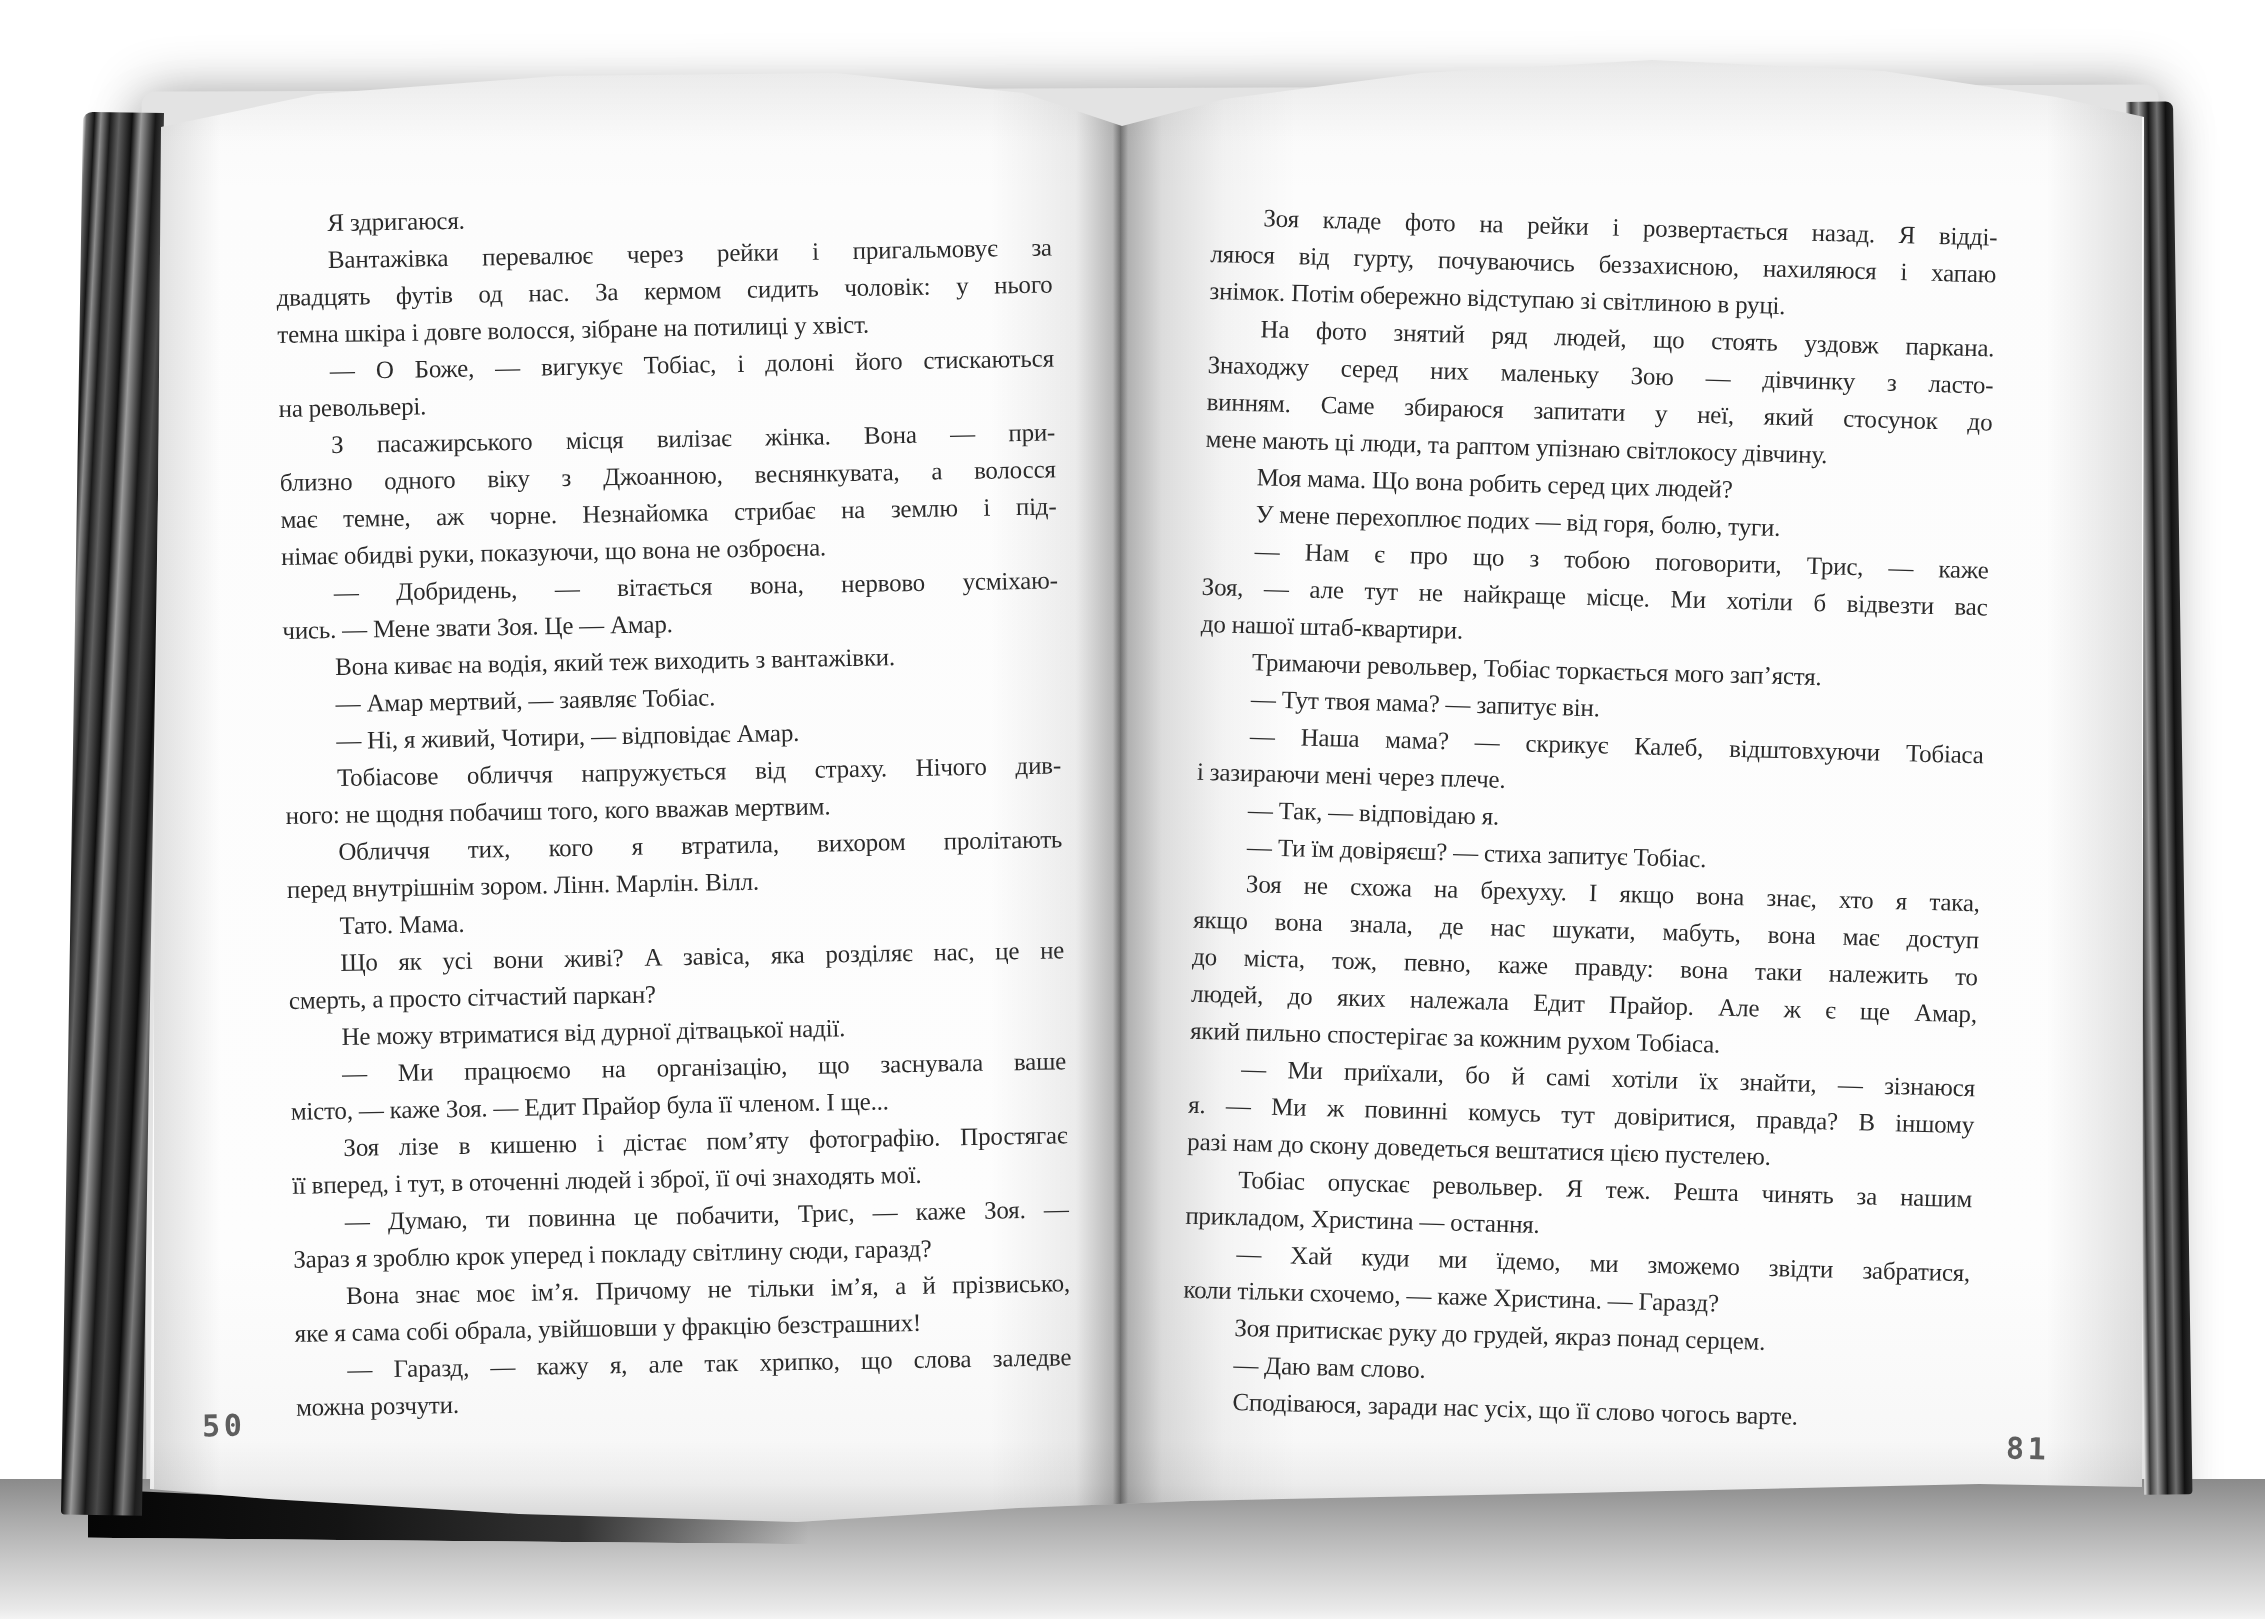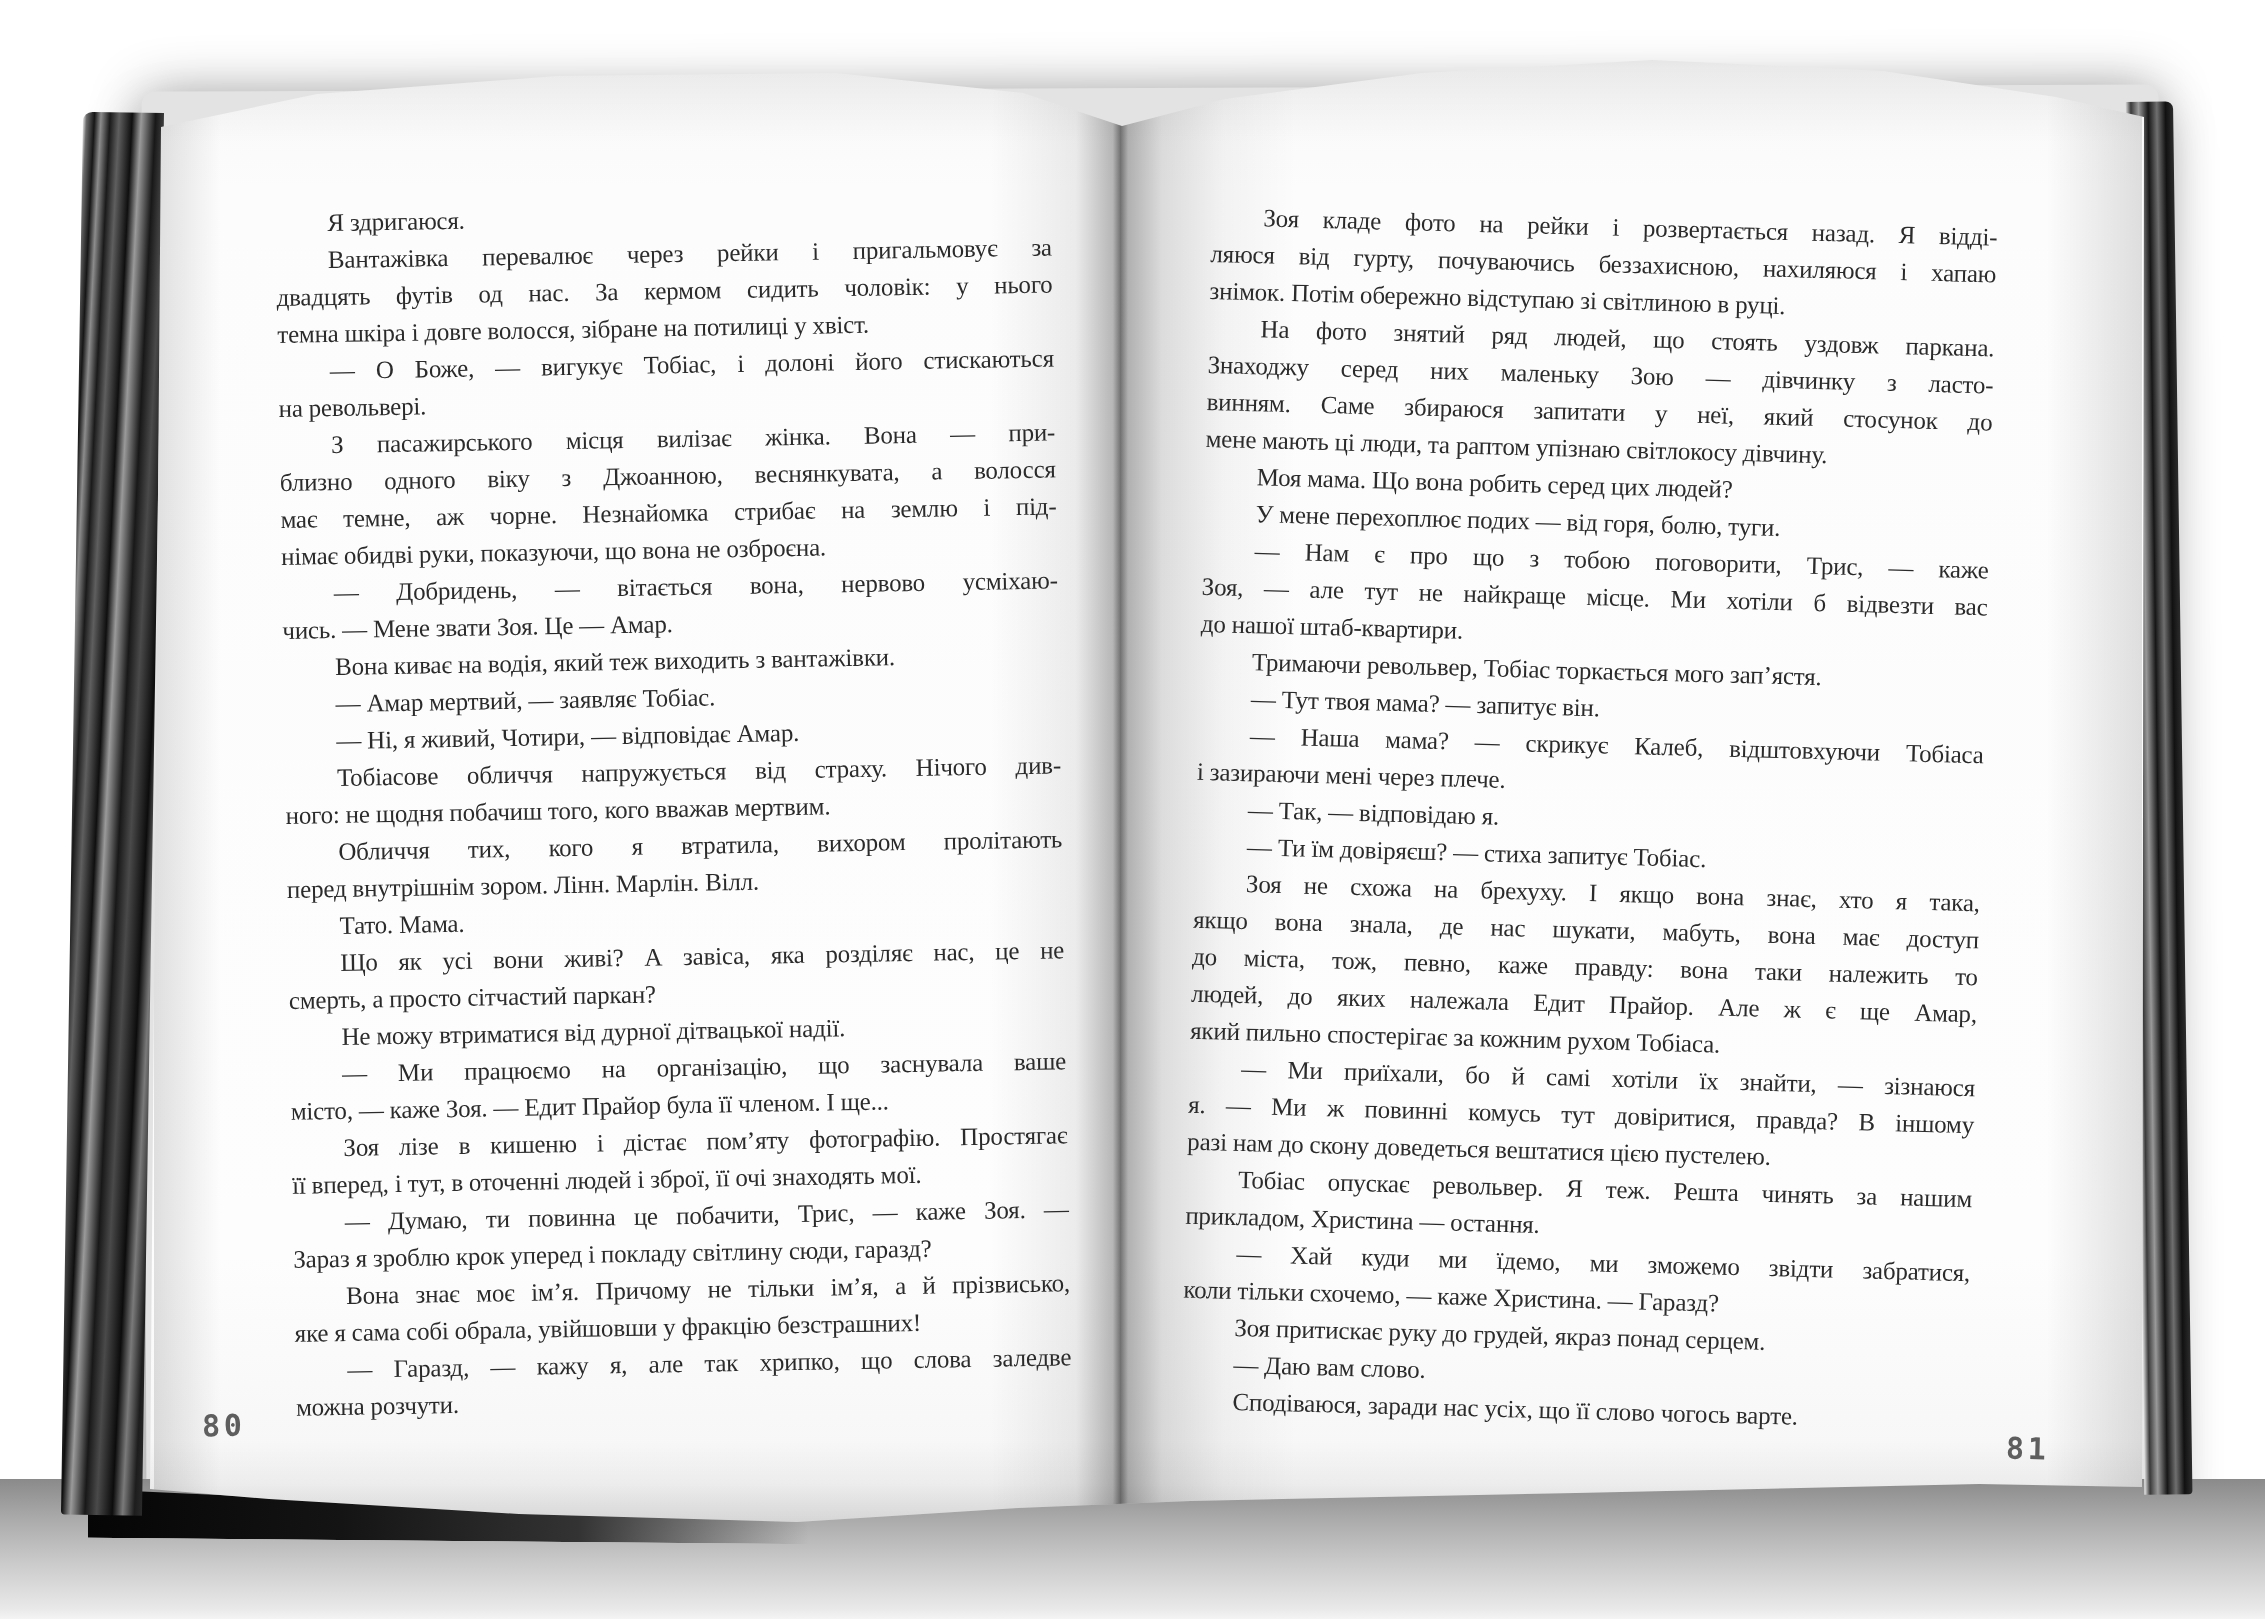--- a/index.html
+++ b/index.html
@@ -155,21 +155,21 @@
           <div class="line end">місто, — каже Зоя. — Едит Прайор була її членом. І ще...</div>
           <div class="line ind">Зоя лізе в кишеню і дістає пом’яту фотографію. Простягає</div>
           <div class="line end">її вперед, і тут, в оточенні людей і зброї, її очі знаходять мої.</div>
           <div class="line ind">— Думаю, ти повинна це побачити, Трис, — каже Зоя. —</div>
           <div class="line end">Зараз я зроблю крок уперед і покладу світлину сюди, гаразд?</div>
           <div class="line ind">Вона знає моє ім’я. Причому не тільки ім’я, а й прізвисько,</div>
           <div class="line end">яке я сама собі обрала, увійшовши у фракцію безстрашних!</div>
           <div class="line ind">— Гаразд, — кажу я, але так хрипко, що слова заледве</div>
           <div class="line end">можна розчути.</div>
         </div>
-      <div class="page-number num-left">80</div>
+      <div class="page-number num-left">50</div>
     </div>
 
     <div>
       <div class="page-text text-right">
           <div class="line ind">Зоя кладе фото на рейки і розвертається назад. Я відді-</div>
           <div class="line">ляюся від гурту, почуваючись беззахисною, нахиляюся і хапаю</div>
           <div class="line end">знімок. Потім обережно відступаю зі світлиною в руці.</div>
           <div class="line ind">На фото знятий ряд людей, що стоять уздовж паркана.</div>
           <div class="line">Знаходжу серед них маленьку Зою — дівчинку з ласто-</div>
           <div class="line">винням. Саме збираюся запитати у неї, який стосунок до</div>

